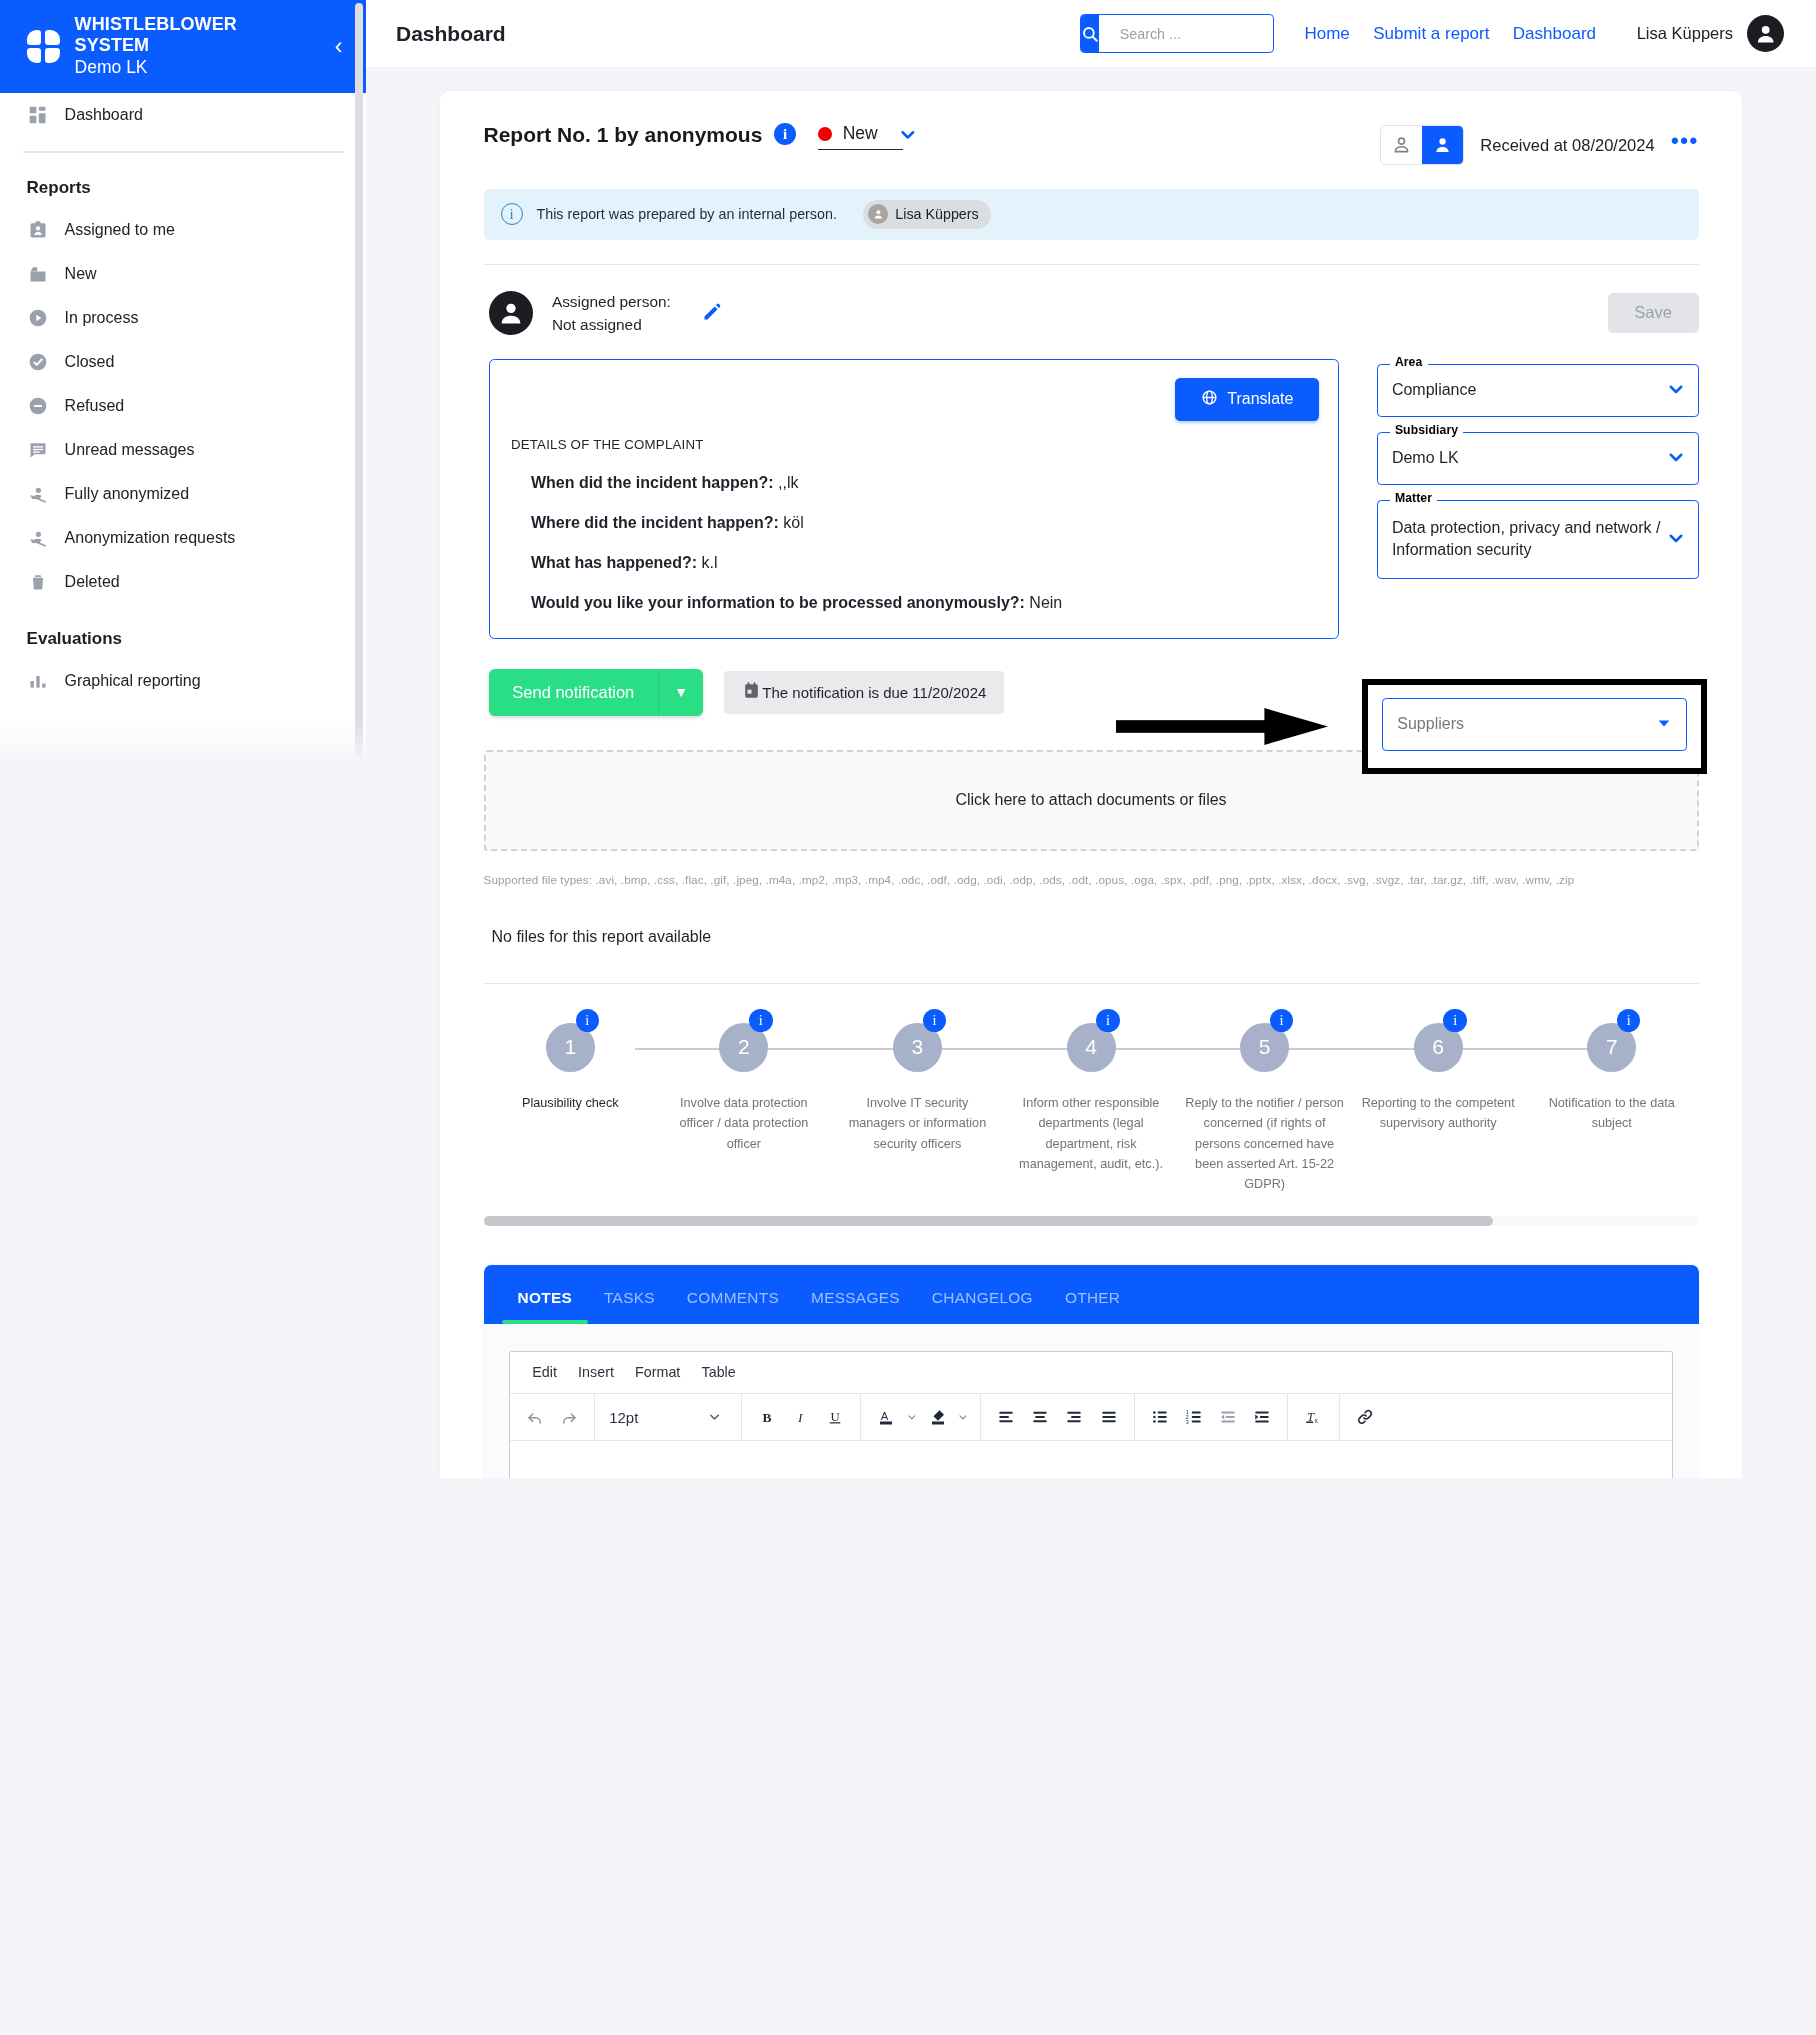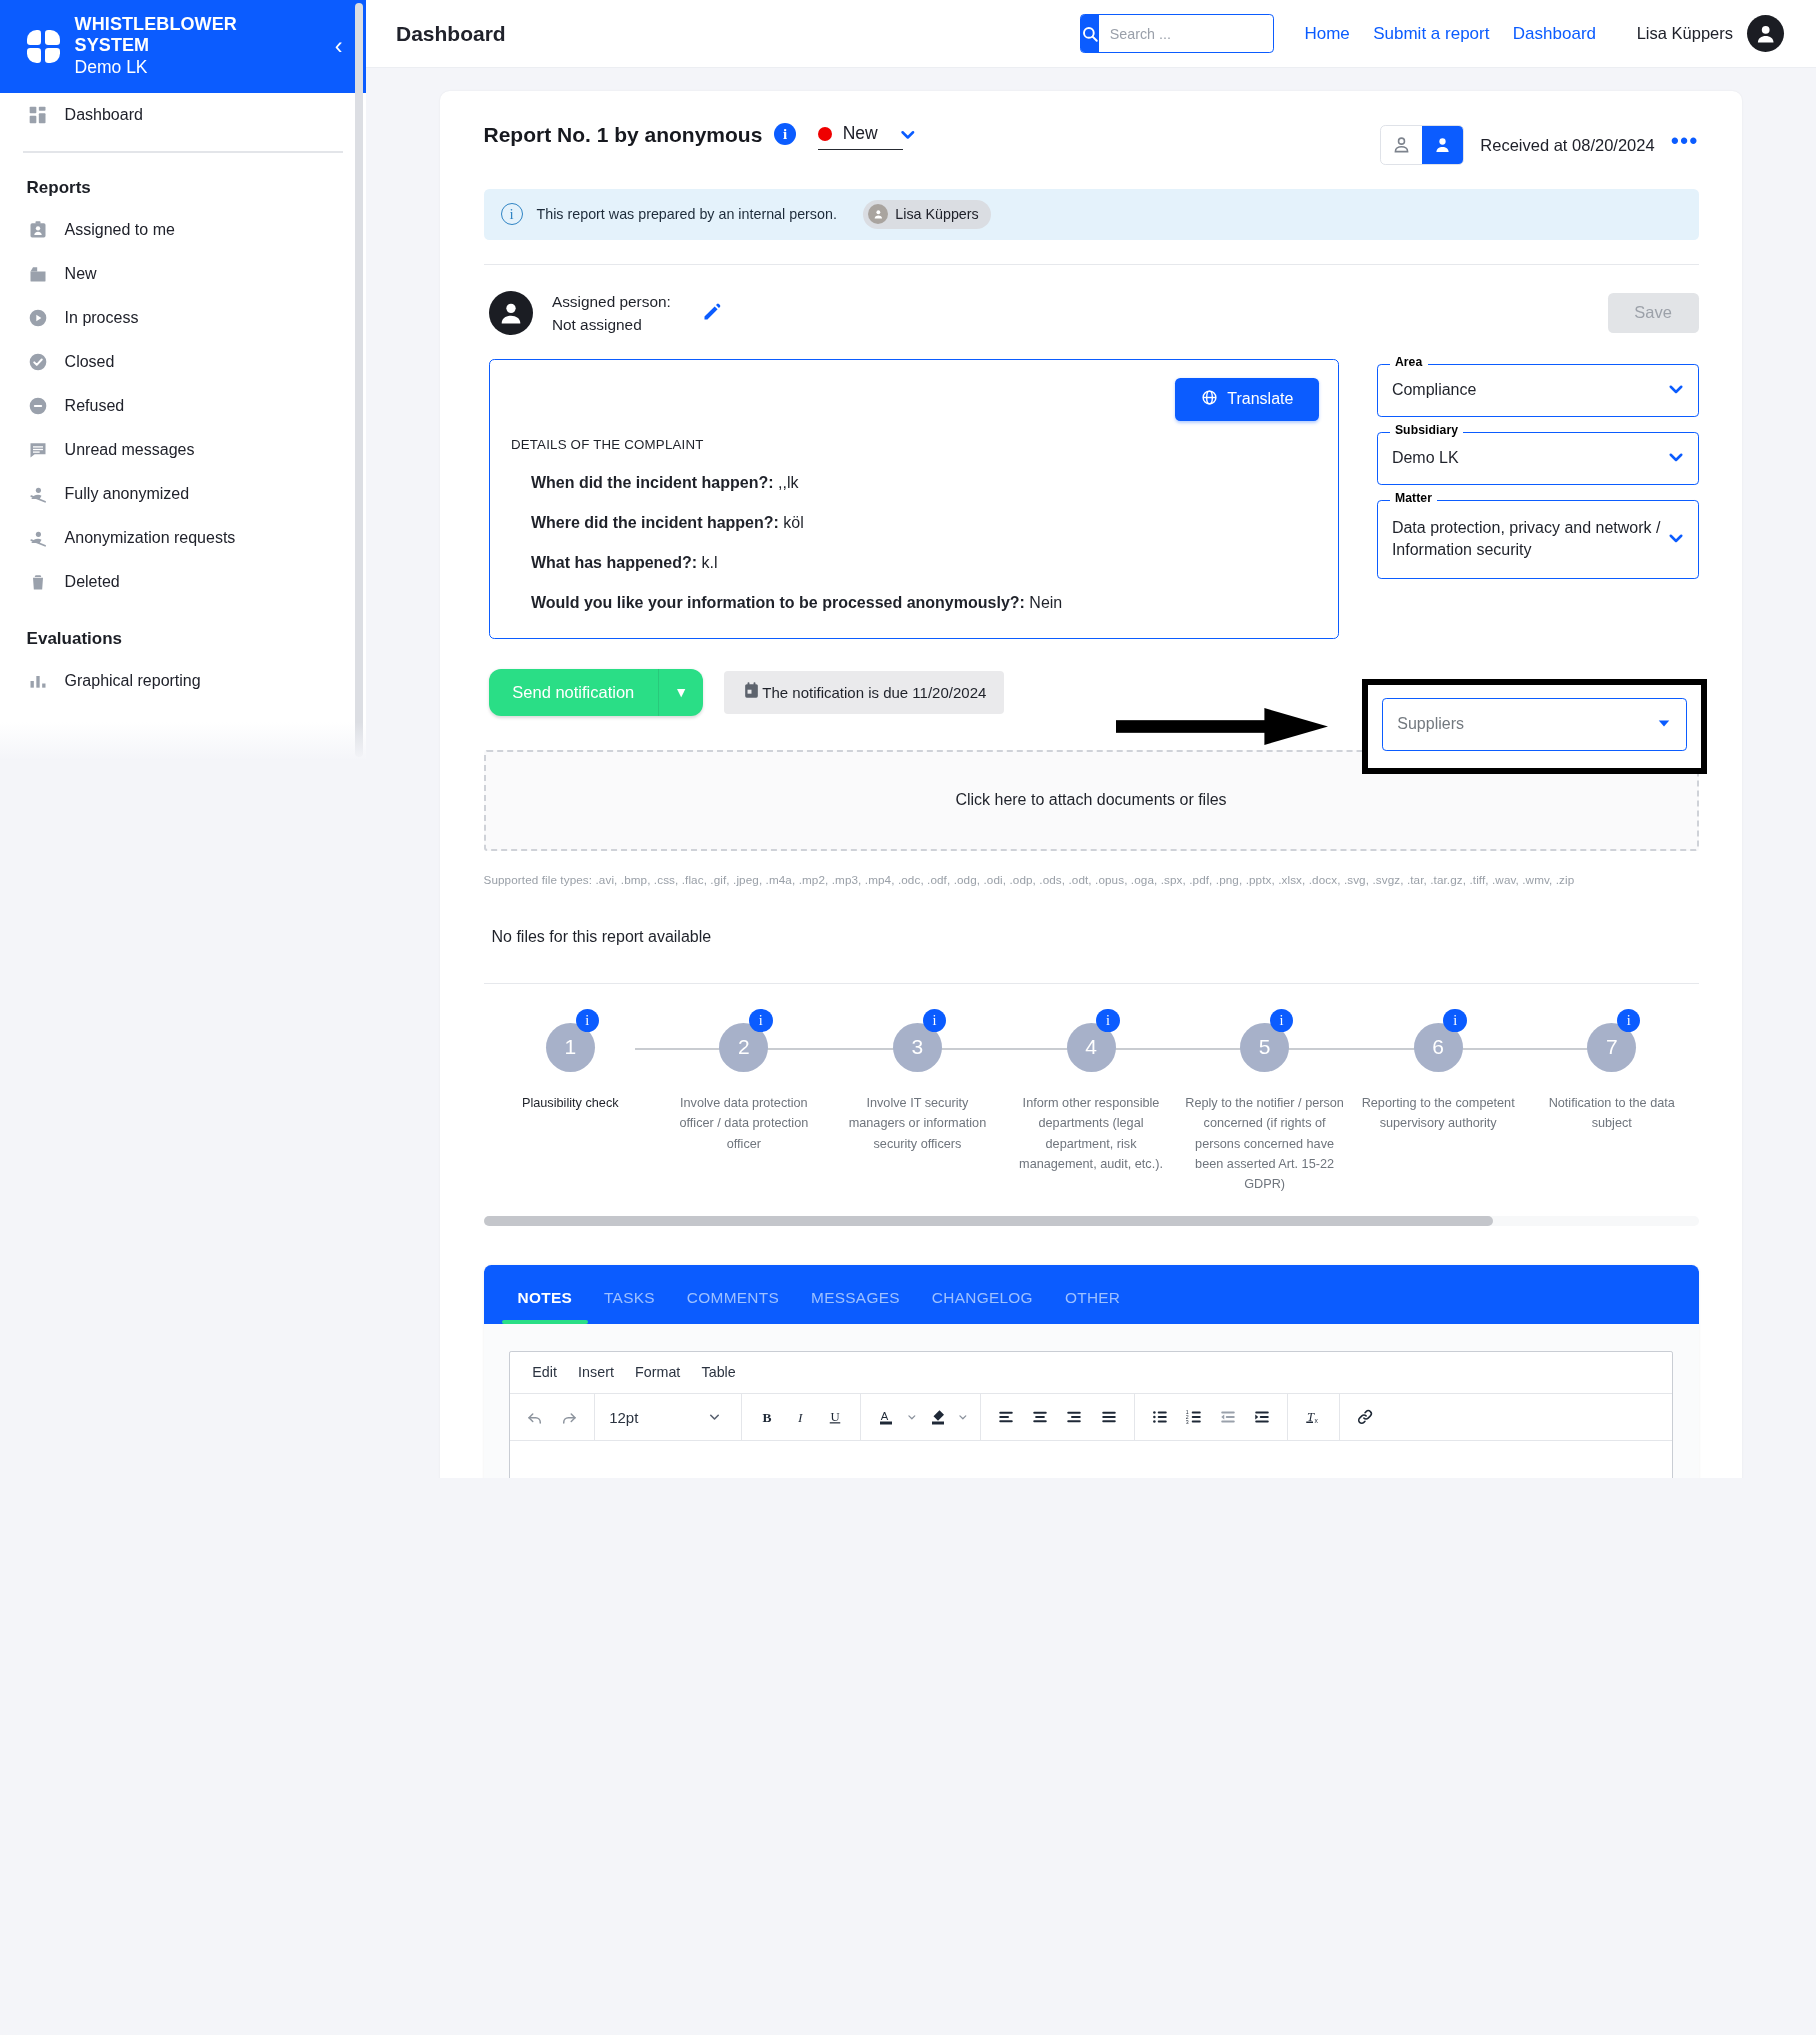--- a/index.html
+++ b/index.html
@@ -61,21 +61,21 @@
   .main { flex: 1; display: flex; flex-direction: column; min-width: 0; }
   .topbar {
     height: 68px; background: #fff; display: flex; align-items: center;
     padding: 0 32px 0 30px; gap: 12.7px; flex: 0 0 68px;
     border-bottom: 1.1px solid #eceef2;
   }
   .topbar-title { font-size: 21px; font-weight: 700; color: #20222b; flex: 1;}
   .searchbox { display:flex; align-items:center; height: 39px; border: 1.6px solid #0b5cff; border-radius: 4.2px; overflow:hidden; width: 194px;}
   .searchbox .sb-icon { width: 35px; height: 100%; background: #0b5cff; display:flex; align-items:center; justify-content:center;}
   .searchbox .sb-icon svg { width: 18px; height: 18px; stroke:#fff; fill:none; stroke-width:2.6;}
-  .searchbox input { flex:1; border:0; outline:0; font-size: 14.3px; padding: 0 11px; color:#6d737e; font-family:inherit;}
+  .searchbox input { flex:1; border:0; outline:0; font-size: 14.3px; padding: 0 21px; color:#6d737e; font-family:inherit;}
   .searchbox input::placeholder { color:#9aa0aa; }
   .topnav { display:flex; align-items:center; gap: 23.4px; margin-left: 18px;}
   .topnav a { color: #0b5cff; font-size: 17px; text-decoration:none; white-space:nowrap;}
   .user-area { display:flex; align-items:center; gap: 14px; margin-left: 28px;}
   .user-name { font-size: 16.5px; color:#20222b; white-space:nowrap;}
   .avatar-circle { width: 37px; height: 37px; border-radius:50%; background:#1b1d23; display:flex;align-items:center;justify-content:center;}
   .avatar-circle svg { width:23.4px; height:23.4px; fill:#fff;}
 
   .content-scroll { flex:1; padding: 23.4px 74px 0 74px; overflow:hidden;}
   .card {
@@ -137,21 +137,21 @@
   .translate-btn { position:absolute; right: 19px; top: 18px; background:#0b5cff; color:#fff; border:0;
     border-radius: 5.3px; font-size: 16px; padding: 10.6px 25.5px; display:flex; align-items:center; gap:9.6px;
     font-family:inherit; cursor:pointer; box-shadow: 0 1.1px 3.2px rgba(11,92,255,.3);}
   .translate-btn svg{width:17px;height:17px;stroke:#fff;fill:none;stroke-width:2;}
   .complaint-label { font-size: 13.3px; letter-spacing: 0.2px; color:#1f222a; margin-top: 58px;}
   .qa { font-size: 16px; color:#1f222a; margin-top: 22px; padding-left: 20px;}
   .qa b { font-weight: 700;}
   .qa span { font-weight: 400;}
 
   .notify-row { display:flex; align-items:center; gap: 21px; margin-top: 30px;}
-  .notify-btn { display:flex; background:#2ade86; border-radius: 12px; overflow:hidden; box-shadow: 0 1.1px 3.2px rgba(0,0,0,.15); cursor:pointer;}
+  .notify-btn { display:flex; background:#2ade86; border-radius: 6px; overflow:hidden; box-shadow: 0 1.1px 3.2px rgba(0,0,0,.15); cursor:pointer;}
   .notify-btn .nb-label { font-size: 16.5px; color:#fff; padding: 14px 23.4px; }
   .notify-btn .nb-split { width: 1.6px; background:#28c97b;}
   .notify-btn .nb-arrow { width: 44px; display:flex; align-items:center; justify-content:center; color:#fff; font-size: 14px;}
   .due-chip { display:flex; align-items:center; gap: 1px; background:#eaeaec; border-radius: 4px; padding: 10.6px 18px;}
   .due-chip svg{width:19px;height:19px;fill:#5d636d;}
   .due-chip span { font-size: 15px; color:#1f222a; white-space:nowrap;}
 
   
   .right-col { flex:1; padding-left: 38px; padding-top: 4.2px; position:relative;}
   .field { position:relative; margin-bottom: 15px;}

